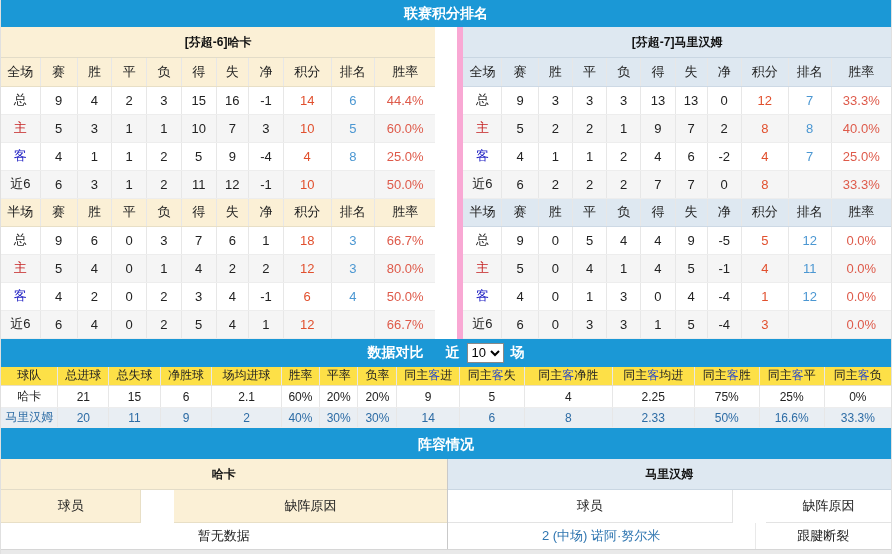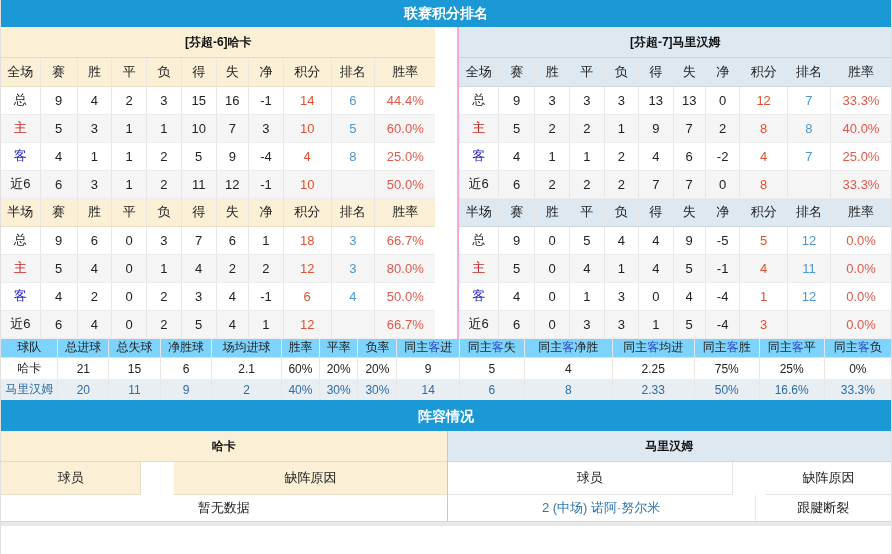--- a/index.html
+++ b/index.html
@@ -9,21 +9,21 @@
   .bar { height:27px; background:#1b98d6; color:#fff; font-weight:bold; font-size:14px;
          display:flex; align-items:center; justify-content:center; }
   .bar.tall { height:28px; }
   .bar .gap { width:22px; }
   .bar .sgap { width:7px; }
 
   select.games { height:20px; font-size:13px; border:1px solid #888; background:#fff; color:#000; }
 
   .cols { display:flex; }
   .col { width:446px; }
-  .col.right { border-left:2px solid #f9a8d4; width:445px;margin-left:22px; }
+  .col.right { border-left:6px solid #f9a8d4; width:445px;margin-left:22px; }
 
   .team-title { height:31px; display:flex; align-items:center; justify-content:center;
                 font-weight:bold; font-size:12px; color:#111; border-bottom:1px solid #e3dcc8; }
   .cream-bg { background:#fbf0d6; }
   .blue-bg  { background:#dee8f1; border-bottom:1px solid #c9d6e2; }
 
   table.stats { width:100%; border-collapse:collapse; table-layout:fixed; font-size:13px; color:#222; }
   table.stats td { height:28px; text-align:center; border-right:1px solid #e7e7e7; border-bottom:1px solid #ededed; overflow:hidden; white-space:nowrap; }
   table.stats td:last-child { border-right:none; }
   table.stats tr.hdr td { background:#fbf0d6; border-bottom:1px solid #e8dfc6; }
@@ -32,21 +32,21 @@
   table.stats td.home { color:#c42121; }
   table.stats td.away { color:#2222c4; }
   table.stats td.pts  { color:#e1502e; }
   table.stats td.rank { color:#4b97d2; }
   table.stats td.rate { color:#de5a4a; }
   table.stats td.n6rate { background:#fdf3e2; }
 
   table.comp { width:100%; border-collapse:collapse; table-layout:fixed; font-size:12px; color:#222; }
   table.comp td { text-align:center; border-right:1px solid #e7e7e7; border-bottom:1px solid #ededed; overflow:hidden; white-space:nowrap; }
   table.comp td:last-child { border-right:none; }
-  table.comp tr.hdr td { height:19px; background:#7dd3fc; border-bottom:1px solid #e8dfc6; }
+  table.comp tr.hdr td { height:19px; background:#fde047; border-bottom:1px solid #e8dfc6; }
   table.comp tr.r0 td { height:22px; background:#fff; }
   table.comp tr.r1 td { height:20px; background:#e9eef3; color:#2d6ca5; }
   .kc { color:#2a49c8; }
   .comp-underline { height:3px; background:#1b98d6; }
 
   .lineup { display:flex; }
   .lpanel { width:446px; }
   .lpanel.right { border-left:1px solid #c9c9c9; width:445px; }
   .lp-hdr { display:flex; height:33px; font-size:13px; color:#222;gap:33px; }
   .lp-hdr .cell { display:flex; align-items:center; justify-content:center;
@@ -370,20 +370,31 @@
               <td>-4</td>
               <td class="pts">3</td>
               <td class="rank"></td>
               <td class="rate n6rate">0.0%</td>
             </tr>
           </tbody>
       </table>
     </div>
   </div>
 
+  <div class="bar tall">
+    <span>数据对比</span>
+    <span class="gap"></span>
+    <span>近</span>
+    <span class="sgap"></span>
+    <select class="games">
+      <option>10</option>
+    </select>
+    <span class="sgap"></span>
+    <span>场</span>
+  </div>
 
   <table class="comp">
     <colgroup>
       <col style="width:6.4%">
         <col style="width:5.7%">
         <col style="width:5.8%">
         <col style="width:5.8%">
       <col style="width:7.8%">
         <col style="width:4.3%">
         <col style="width:4.3%">

